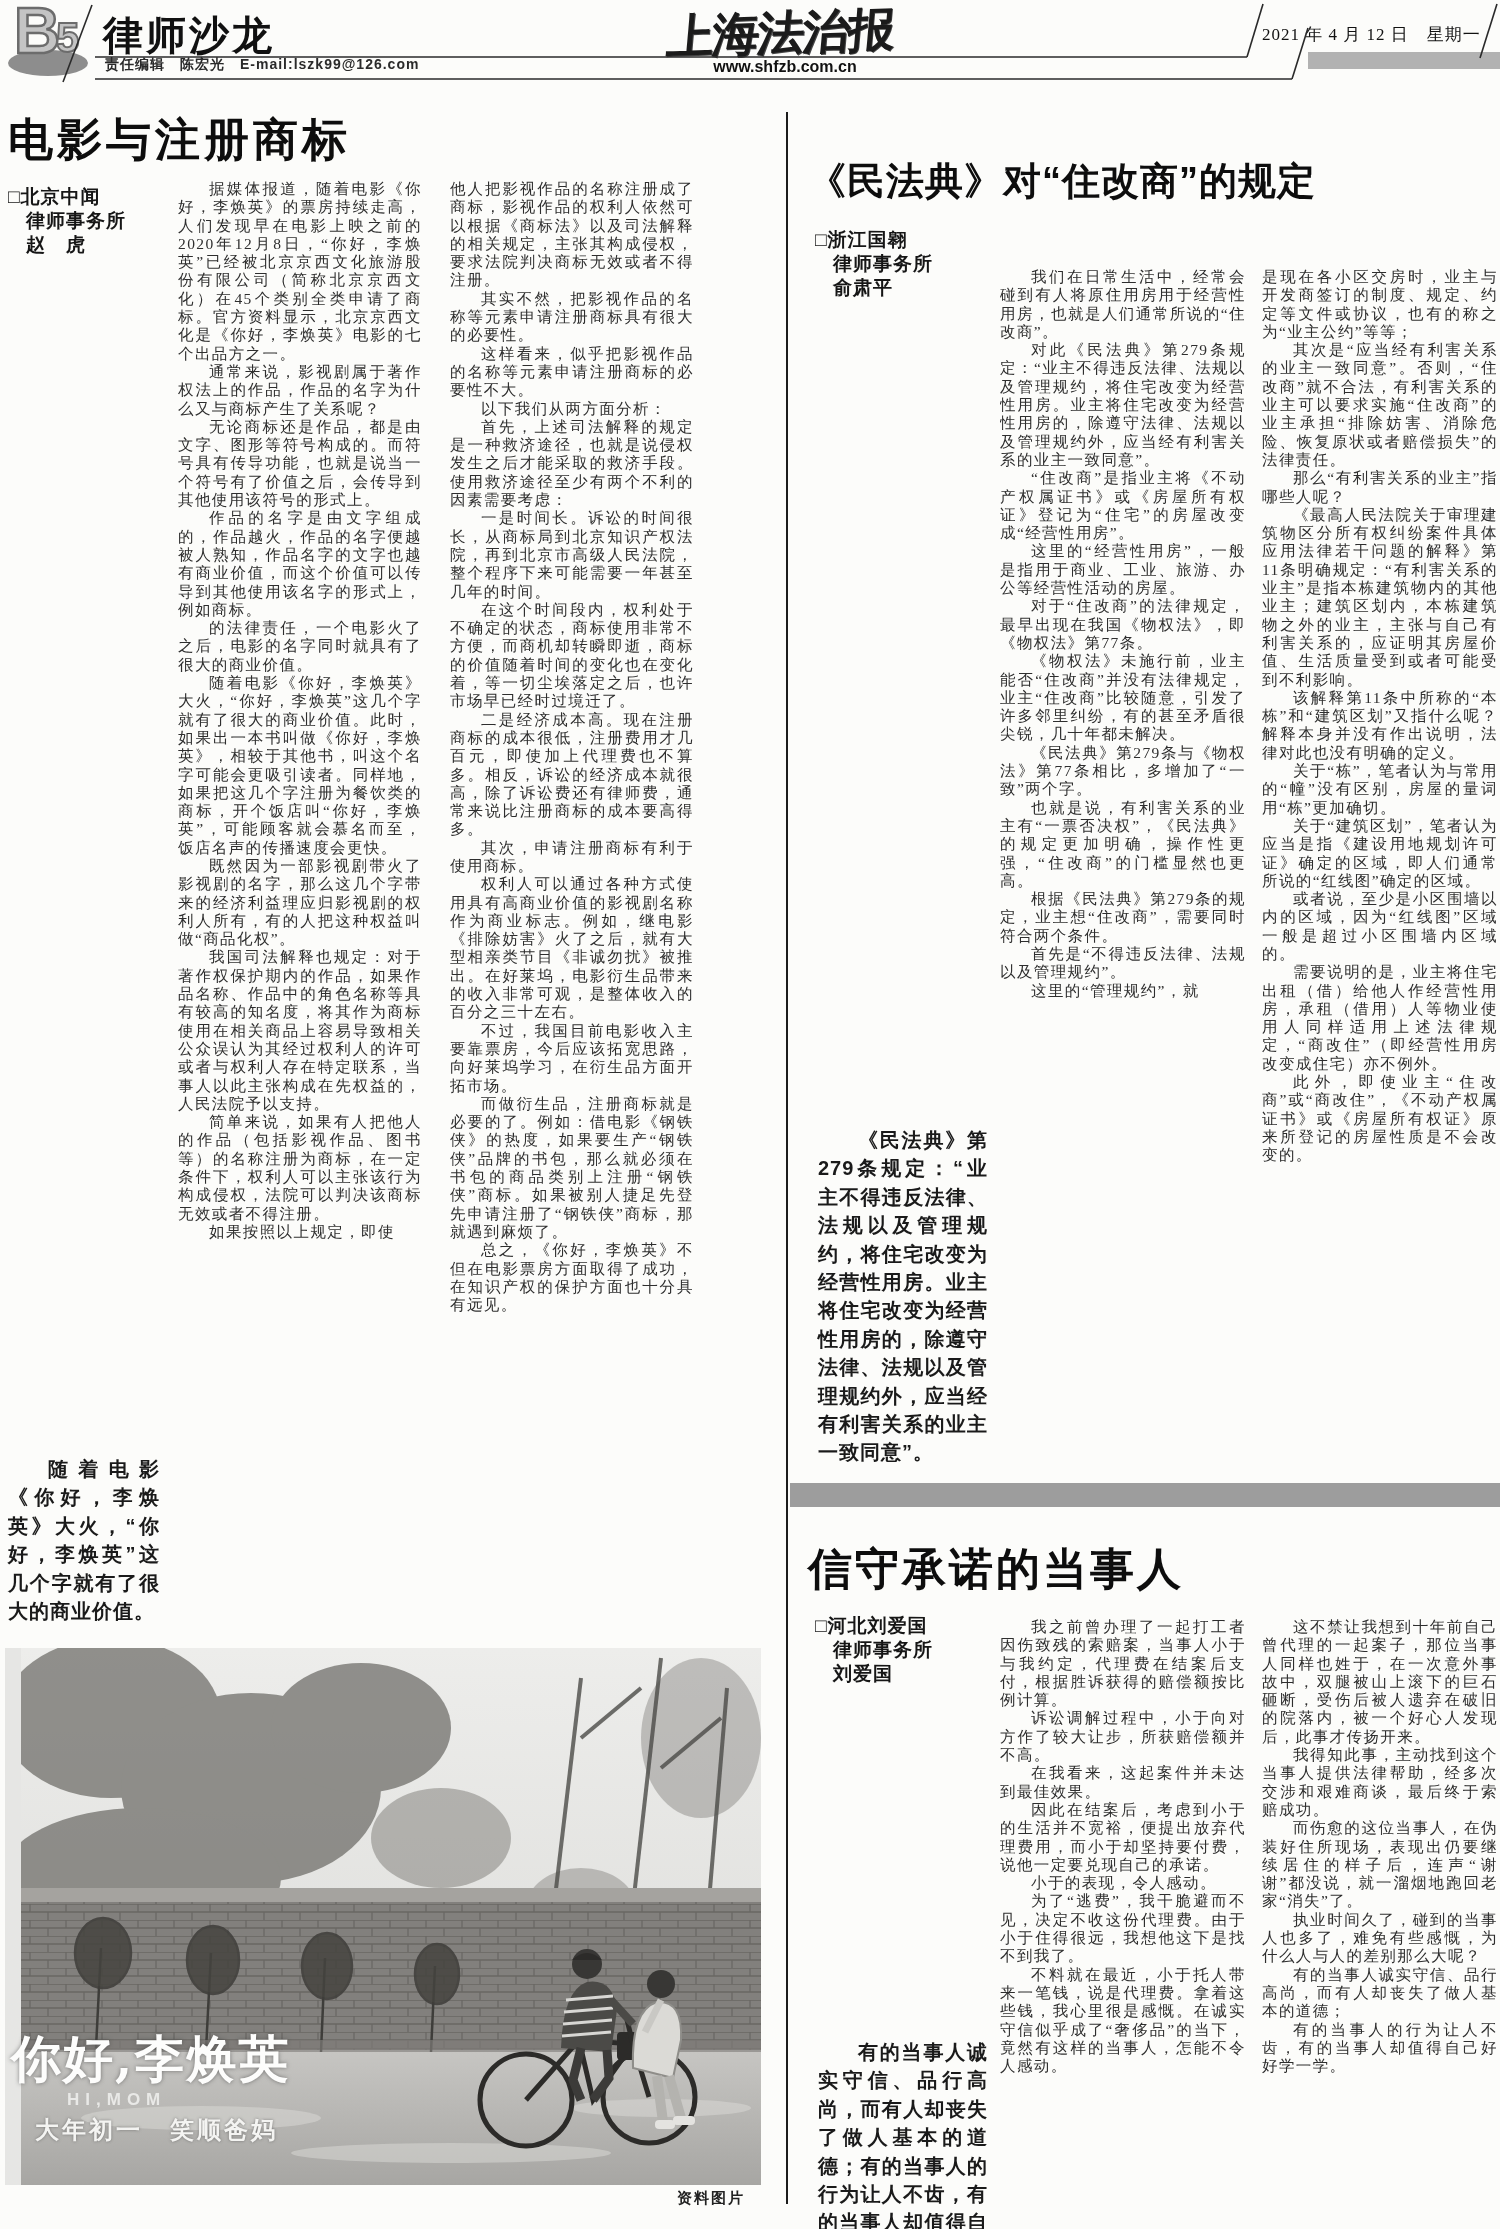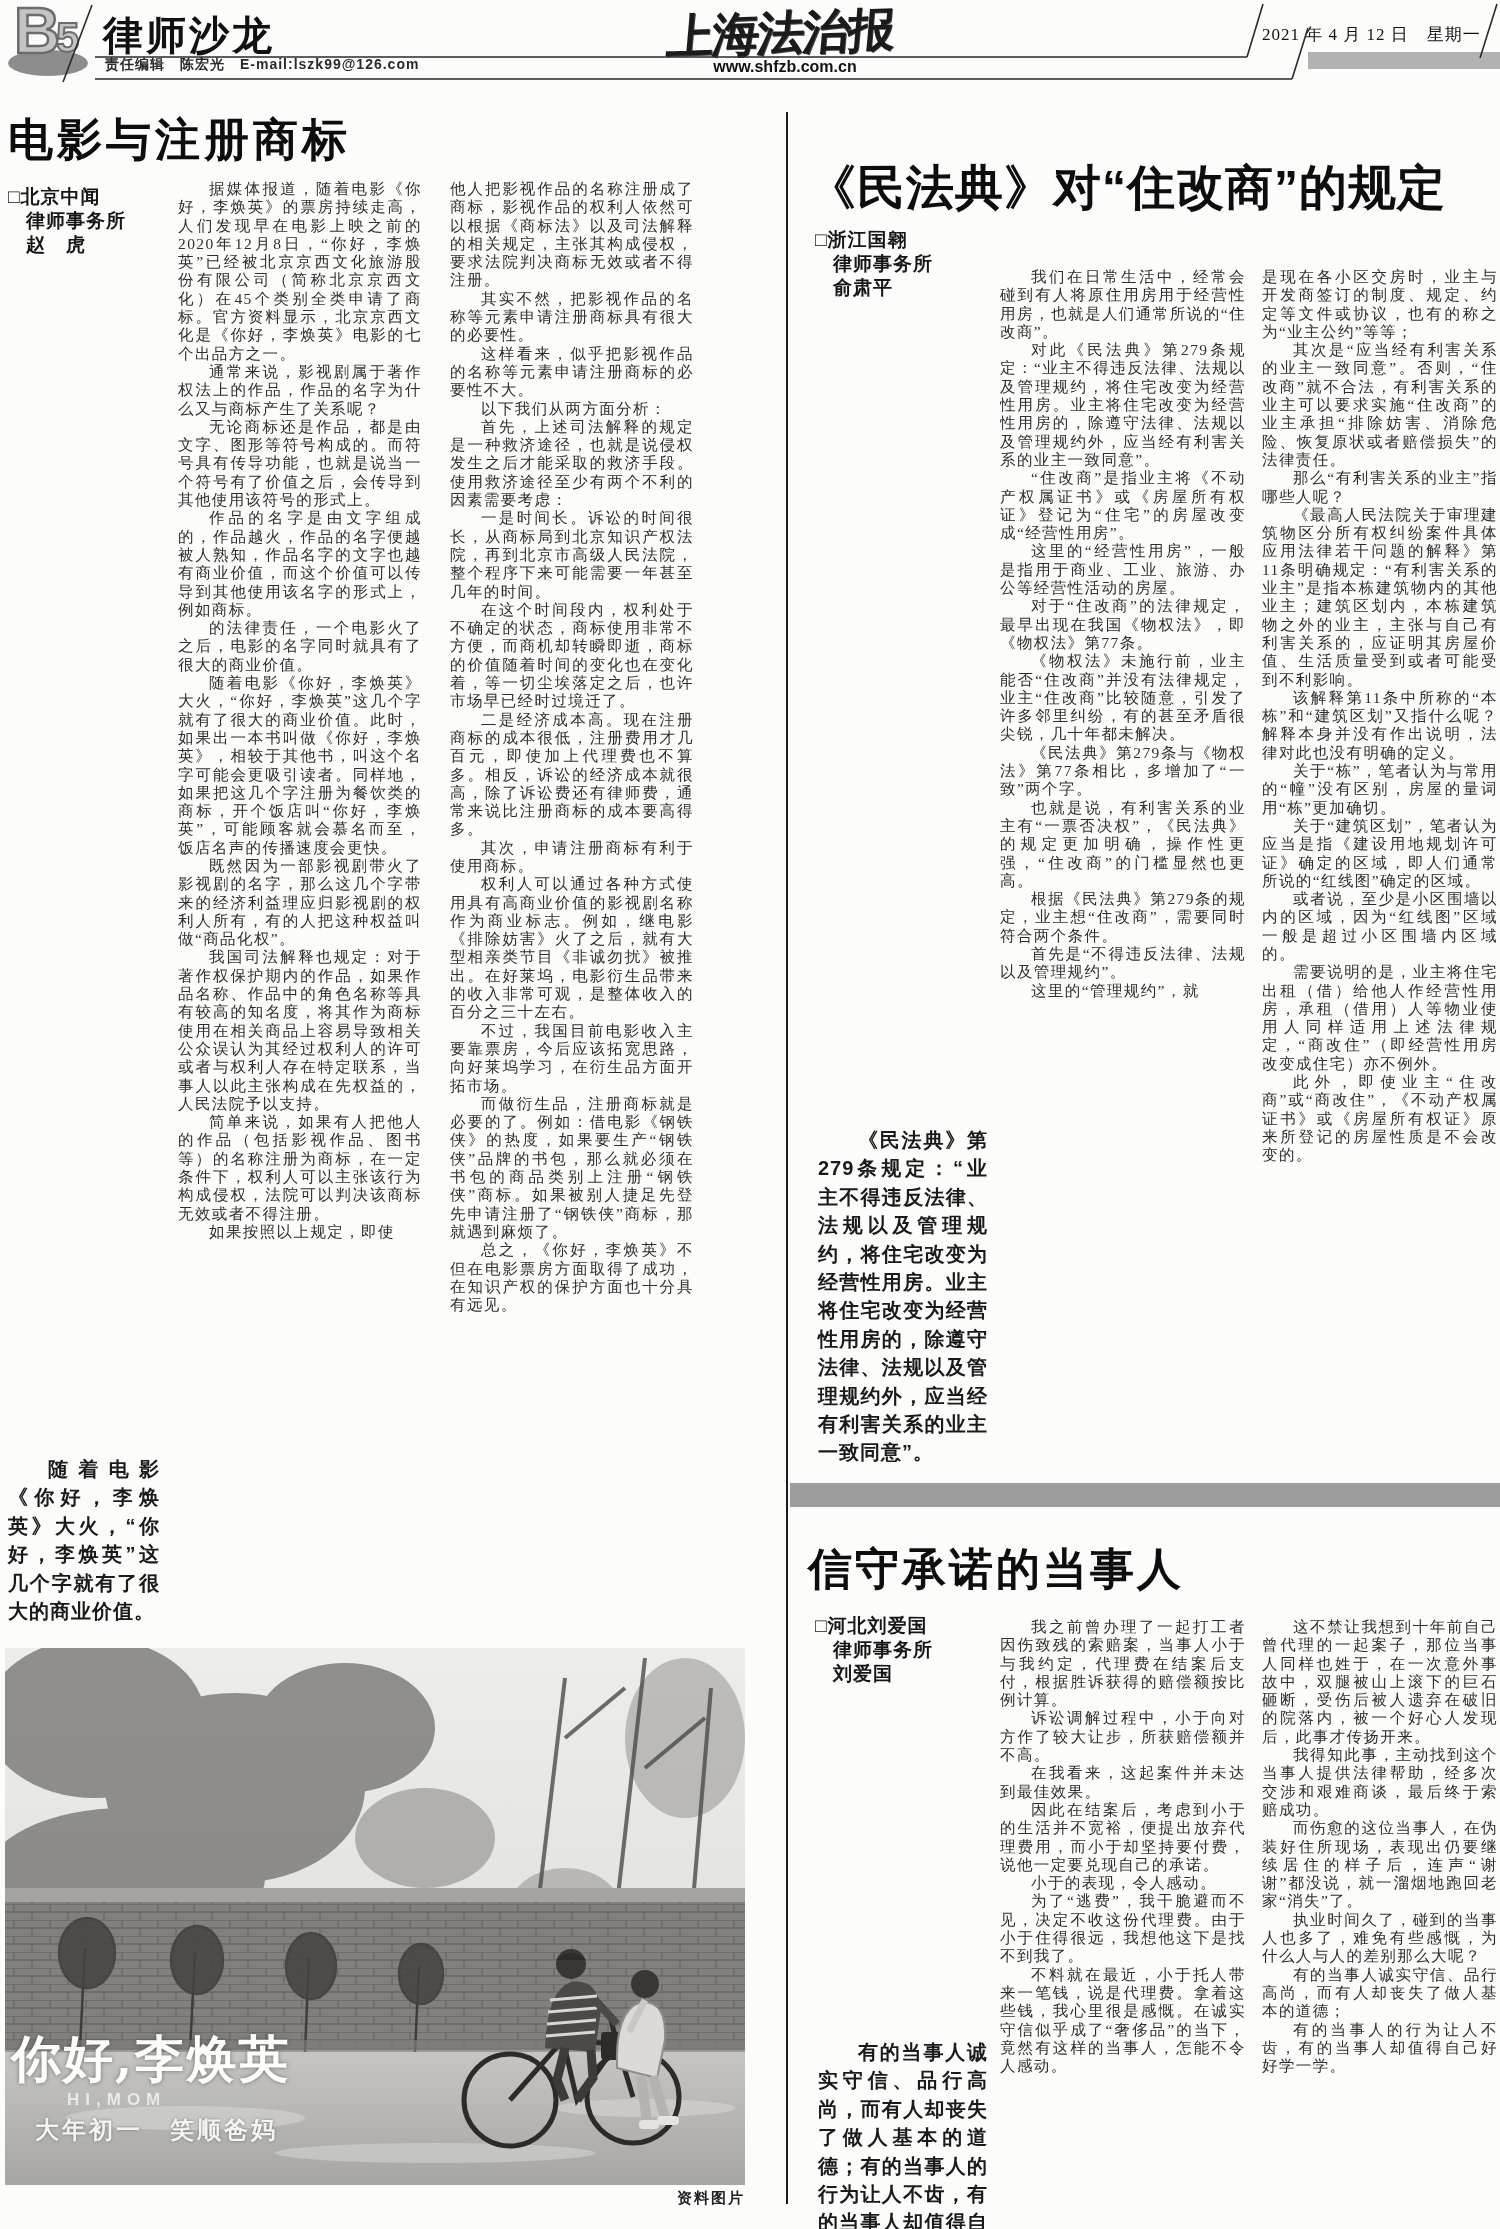--- a/index.html
+++ b/index.html
@@ -22,21 +22,21 @@
         letter-spacing:-2px;text-shadow:1px 1px 0 #444;}
   .website{left:700px;top:58px;width:170px;text-align:center;font-family:"Liberation Sans",sans-serif;
         font-size:16px;font-weight:bold;color:#111;}
   .date-line{left:1262px;top:23px;font-family:"Liberation Serif",serif;font-size:17px;color:#111;letter-spacing:1px;}
   .date-bar{left:1308px;top:52px;width:192px;height:17px;background:#b2b2b2;}
   .header-rules{left:0;top:0;}
   
   .v-divider{left:786px;top:112px;width:2px;height:2092px;background:#1c1c1c;}
   .art-title-1{left:8px;top:110px;font-family:"Liberation Sans",sans-serif;font-size:45px;
         font-weight:bold;color:#0d0d0d;letter-spacing:4px;}
-  .art-title-2{left:808px;top:156px;font-family:"Liberation Sans",sans-serif;font-size:48px;
+  .art-title-2{left:808px;top:156px;font-family:"Liberation Sans",sans-serif;font-size:38px;
         font-weight:bold;color:#0d0d0d;letter-spacing:1px;}
   .art-title-3{left:808px;top:1540px;font-family:"Liberation Sans",sans-serif;font-size:44px;
         font-weight:bold;color:#0d0d0d;letter-spacing:3px;}
   .author{font-family:"Liberation Sans",sans-serif;font-size:19px;font-weight:bold;color:#161616;
         line-height:24px;letter-spacing:1px;}
   .author div:nth-child(2),.author div:nth-child(3){padding-left:18px;}
   .author-1{left:8px;top:185px;}
   .author-2{left:815px;top:228px;}
   .author-3{left:815px;top:1614px;}
   .col{font-size:15.5px;line-height:18.3px;text-align:justify;color:#2e2e2e;
@@ -50,21 +50,21 @@
   .a3c1{left:1000px;top:1618px;width:246px;height:592px;}
   .a3c2{left:1262px;top:1618px;width:236px;height:600px;}
   .pull-quote{font-family:"Liberation Sans",sans-serif;font-weight:bold;color:#1a1a1a;
         font-size:20px;line-height:28.4px;text-align:justify;letter-spacing:1px;}
   .pull-quote .pq-text{text-indent:2em;display:block;}
   .pq1{left:8px;top:1455px;width:152px;}
   .pq2{left:818px;top:1126px;width:170px;}
   .pq3{left:818px;top:2038px;width:170px;}
   .gray-bar-3{left:790px;top:1483px;width:710px;height:24px;background:#9d9d9d;}
   
-  .photo{left:5px;top:1648px;width:740px;height:537px;overflow:hidden;background:#e6e6e4;}
+  .photo{left:5px;top:1648px;width:740px;height:537px;overflow:hidden;background:#e6e6e4;padding-left:16px;}
   .photo-title{position:absolute;left:6px;top:378px;font-family:"DejaVu Serif",serif;
         font-size:50px;font-weight:bold;color:#fdfdfc;letter-spacing:2px;text-shadow:0 0 4px rgba(60,60,60,.6);}
   .photo-subtitle{position:absolute;left:62px;top:442px;font-family:"Liberation Sans",sans-serif;
         font-size:17px;font-weight:bold;color:#e9e9e7;letter-spacing:6px;}
   .photo-tagline{position:absolute;left:30px;top:466px;font-family:"Liberation Sans",sans-serif;
         font-size:24px;font-weight:bold;color:#f4f4f2;letter-spacing:3px;text-shadow:0 0 3px rgba(70,70,70,.6);}
   .photo-caption{left:5px;top:2189px;width:740px;text-align:right;font-family:"Liberation Sans",sans-serif;
         font-size:15px;font-weight:bold;color:#222;letter-spacing:2px;}
 </style>
 </head>

